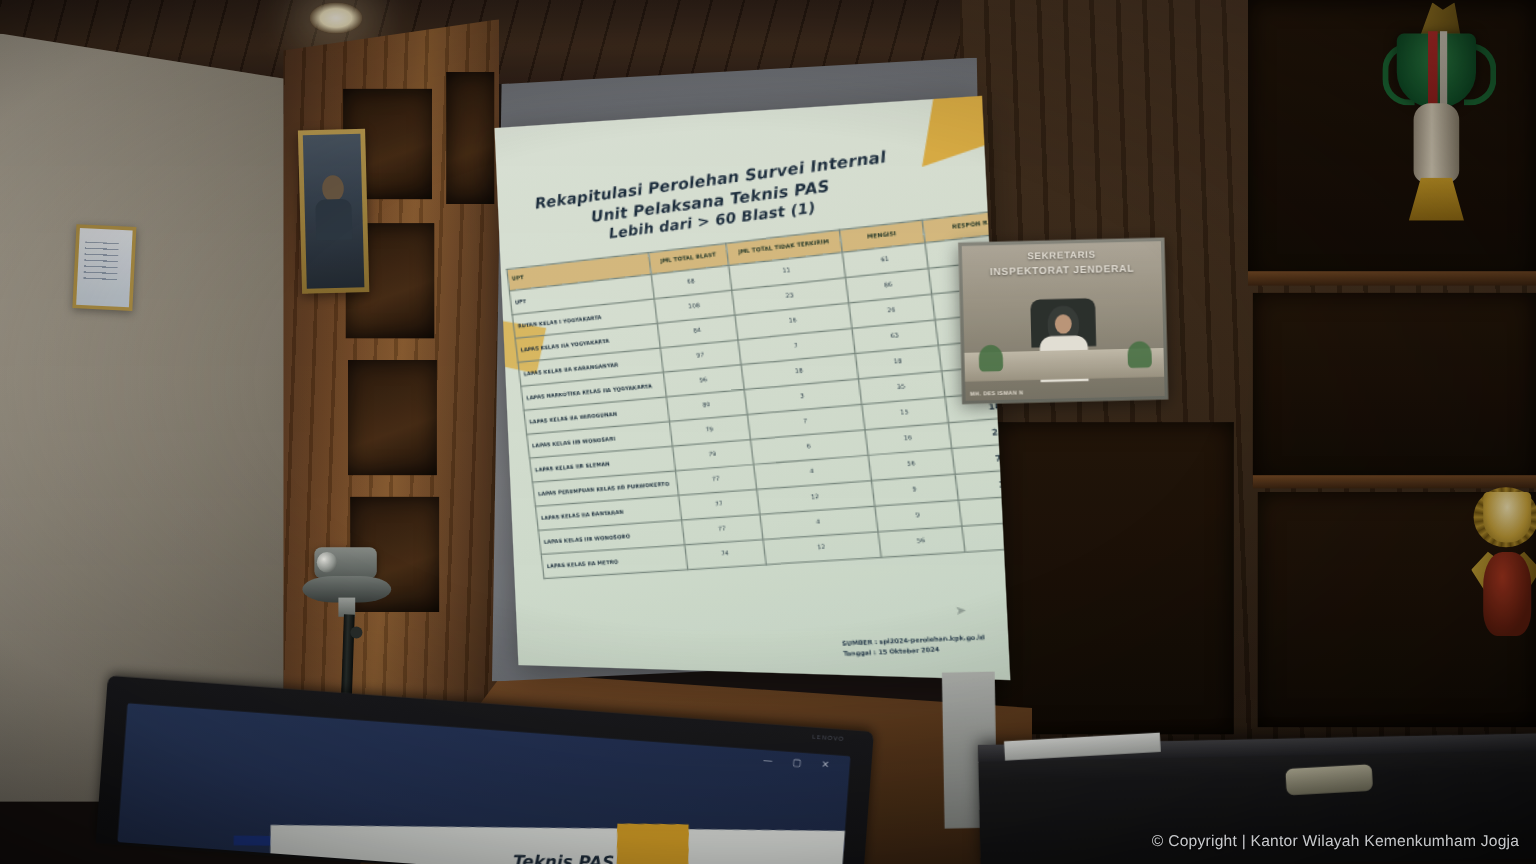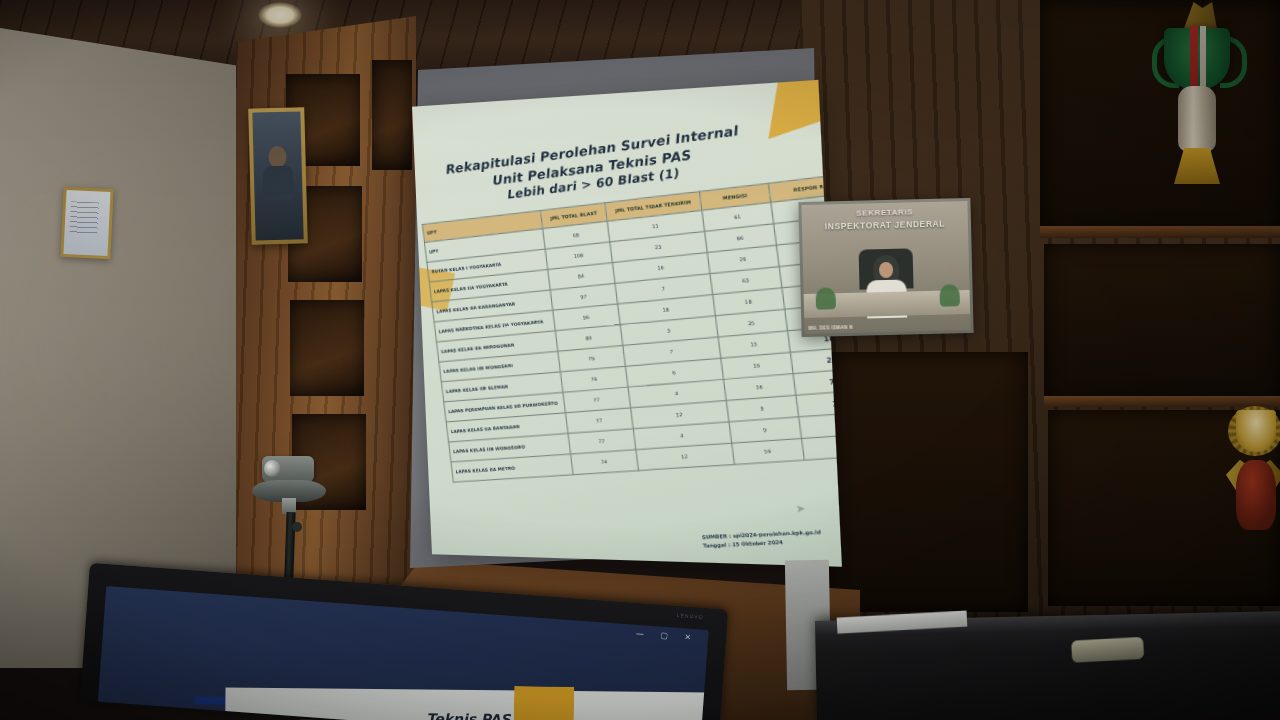--- a/index.html
+++ b/index.html
@@ -479,13 +479,14 @@
       <div class="lap-slide"></div>
       <div class="lap-slide-corner"></div>
       <div class="lap-slide-txt">Teknis PAS</div>
     </div>
     <div class="lap-brand">LENOVO</div>
   </div>
 
   <div class="warmcast"></div>
   <div class="vignette"></div>
 
+  <div class="watermark">© Copyright | Kantor Wilayah Kemenkumham Jogja</div>
 </div>
 
 </body></html>

